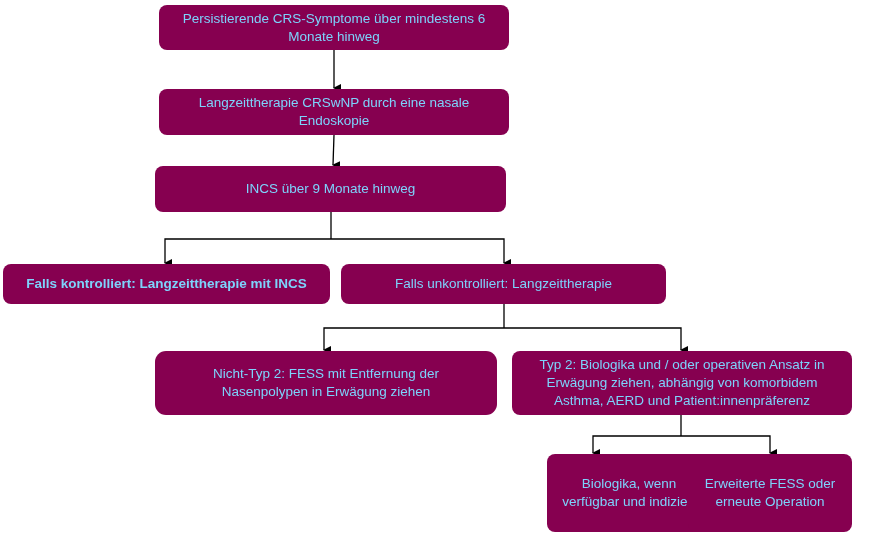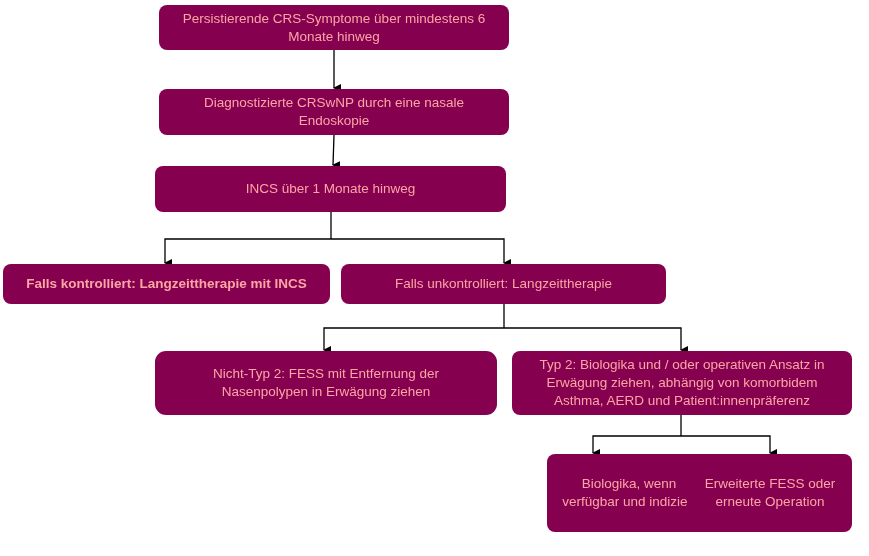--- a/index.html
+++ b/index.html
@@ -1,18 +1,18 @@
 <!DOCTYPE html>
 <html><head>
 <meta charset="utf-8">
 <style>
   html, body { margin: 0; padding: 0; background: #ffffff; }
   body { width: 869px; height: 556px; position: relative; overflow: hidden; font-family: "Liberation Sans", sans-serif; }
   .box {
-    position: absolute; background: #860050; color: #fca5a5; border-radius: 8px;
+    position: absolute; background: #860050; color: #7dd3fc; border-radius: 8px;
     display: flex; align-items: center; justify-content: center; text-align: center;
     font-size: 13.5px; line-height: 18px; box-sizing: border-box; padding: 0 8px;
   }
   svg.connectors { position: absolute; left: 0; top: 0; }
 </style>
 </head>
 <body>
 
 <svg class="connectors" width="869" height="556">
   <defs>
@@ -29,20 +29,20 @@
     <polyline points="504,304 504,328"></polyline>
     <polyline points="504,328 324,328 324,350" marker-end="url(#arr)"></polyline>
     <polyline points="504,328 681,328 681,350" marker-end="url(#arr)"></polyline>
     <polyline points="681,415 681,436"></polyline>
     <polyline points="681,436 593,436 593,453" marker-end="url(#arr)"></polyline>
     <polyline points="681,436 770,436 770,453" marker-end="url(#arr)"></polyline>
   </g>
 </svg>
 
 <div class="box" style="left:159px;top:5px;width:350px;height:45px;">Persistierende CRS-Symptome über mindestens 6 Monate hinweg</div>
-<div class="box" style="left:159px;top:89px;width:350px;height:46px;">Diagnostizierte CRSwNP durch eine nasale Endoskopie</div>
-<div class="box" style="left:155px;top:166px;width:351px;height:46px;">INCS über 1 Monate hinweg</div>
+<div class="box" style="left:159px;top:89px;width:350px;height:46px;">Langzeittherapie CRSwNP durch eine nasale Endoskopie</div>
+<div class="box" style="left:155px;top:166px;width:351px;height:46px;">INCS über 9 Monate hinweg</div>
 <div class="box" style="left:3px;top:264px;width:327px;height:40px;font-weight:bold;">Falls kontrolliert: Langzeittherapie mit INCS</div>
 <div class="box" style="left:341px;top:264px;width:325px;height:40px;">Falls unkontrolliert: Langzeittherapie</div>
 <div class="box" style="left:155px;top:351px;width:342px;height:64px;padding:0 40px;border-radius:11px;">Nicht-Typ 2: FESS mit Entfernung der Nasenpolypen in Erwägung ziehen</div>
 <div class="box" style="left:512px;top:351px;width:340px;height:64px;padding:0 12px;">Typ 2: Biologika und / oder operativen Ansatz in Erwägung ziehen, abhängig von komorbidem Asthma, AERD und Patient:innenpräferenz</div>
 <div class="box" style="left:511px;top:454px;width:164px;height:78px;padding:0 10px;margin-left:36px;">Biologika, wenn verfügbar und indiziert</div>
 <div class="box" style="left:688px;top:454px;width:164px;height:78px;padding:0 10px;text-align:center;">Erweiterte FESS oder erneute Operation</div>
 
 </body></html>

